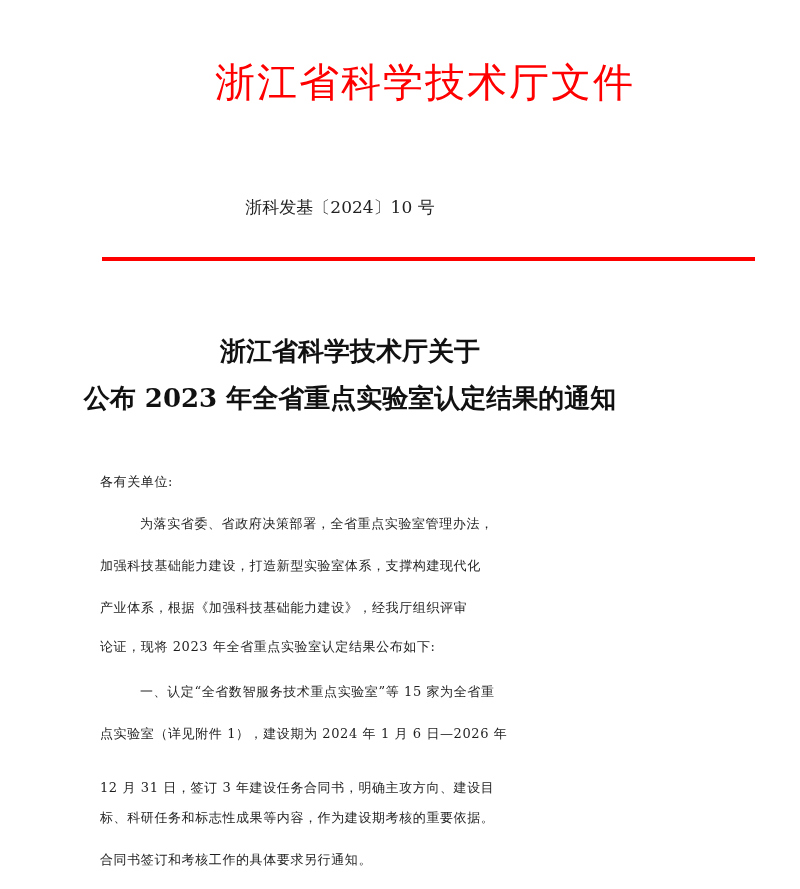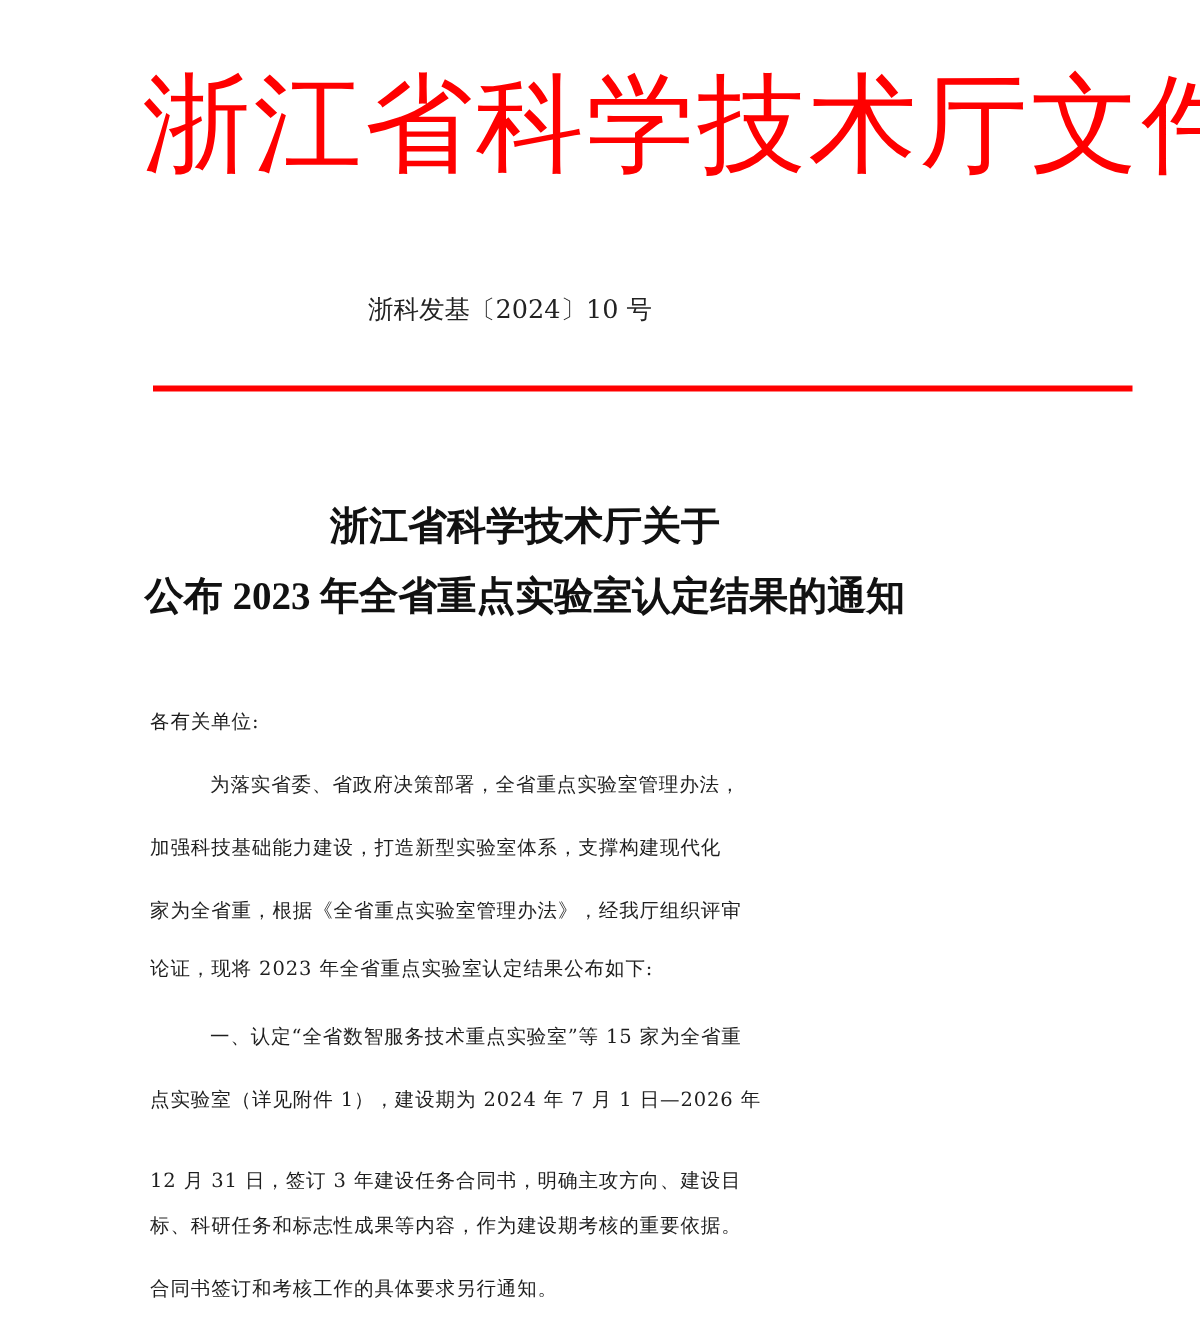--- a/index.html
+++ b/index.html
@@ -16,21 +16,21 @@
       color: #1a1a1a;
     }
     .doc-header-title {
       position: absolute;
       left: 95px;
       top: 40px;
       width: 660px;
       height: 84px;
       text-align: center;
       font-family: "DejaVu Serif", "Liberation Serif", serif;
-      font-size: 72px;
+      font-size: 40px;
       line-height: 84px;
       letter-spacing: 2px;
       color: #ff0000;
       white-space: nowrap;
     }
     .doc-number {
       position: absolute;
       left: 0;
       top: 193px;
       width: 680px;
@@ -53,21 +53,21 @@
       left: 0;
       width: 700px;
       text-align: center;
       font-weight: bold;
       font-size: 26px;
       line-height: 40px;
       color: #111111;
       white-space: nowrap;
     }
     .notice-title.line1 { top: 331px; }
-    .notice-title.line2 { top: 378px; font-family: Liberation Serif, serif; }
+    .notice-title.line2 { top: 378px; }
     .body-line {
       position: absolute;
       left: 100px;
       width: 640px;
       font-size: 13px;
       line-height: 30px;
       color: #1e1e1e;
       white-space: nowrap;
       letter-spacing: 0.6px;
     }
@@ -84,22 +84,22 @@
 
   <div class="red-rule"></div>
 
   <div class="notice-title line1">浙江省科学技术厅关于</div>
   <div class="notice-title line2">公布 2023 年全省重点实验室认定结果的通知</div>
 
   <div class="body-line" style="top:467px;">各有关单位:</div>
 
   <div class="body-line indent" style="top:509px;">为落实省委、省政府决策部署，全省重点实验室管理办法，</div>
   <div class="body-line" style="top:551px;">加强科技基础能力建设，打造新型实验室体系，支撑构建现代化</div>
-  <div class="body-line" style="top:593px;">家为全省重，根据《全省重点实验室管理办法》，经我厅组织评审</div>
+  <div class="body-line" style="top:593px;">产业体系，根据《加强科技基础能力建设》，经我厅组织评审</div>
   <div class="body-line" style="top:632px;">论证，现将 2023 年全省重点实验室认定结果公布如下:</div>
 
   <div class="body-line indent" style="top:677px;">一、认定“全省数智服务技术重点实验室”等 15 家为全省重</div>
-  <div class="body-line" style="top:719px;">点实验室（详见附件 1），建设期为 2024 年 7 月 1 日—2026 年</div>
+  <div class="body-line" style="top:719px;">点实验室（详见附件 1），建设期为 2024 年 1 月 6 日—2026 年</div>
   <div class="body-line" style="top:773px;">12 月 31 日，签订 3 年建设任务合同书，明确主攻方向、建设目</div>
   <div class="body-line" style="top:803px;">标、科研任务和标志性成果等内容，作为建设期考核的重要依据。</div>
   <div class="body-line" style="top:845px;">合同书签订和考核工作的具体要求另行通知。</div>
 
 </div>
 
 </body></html>

